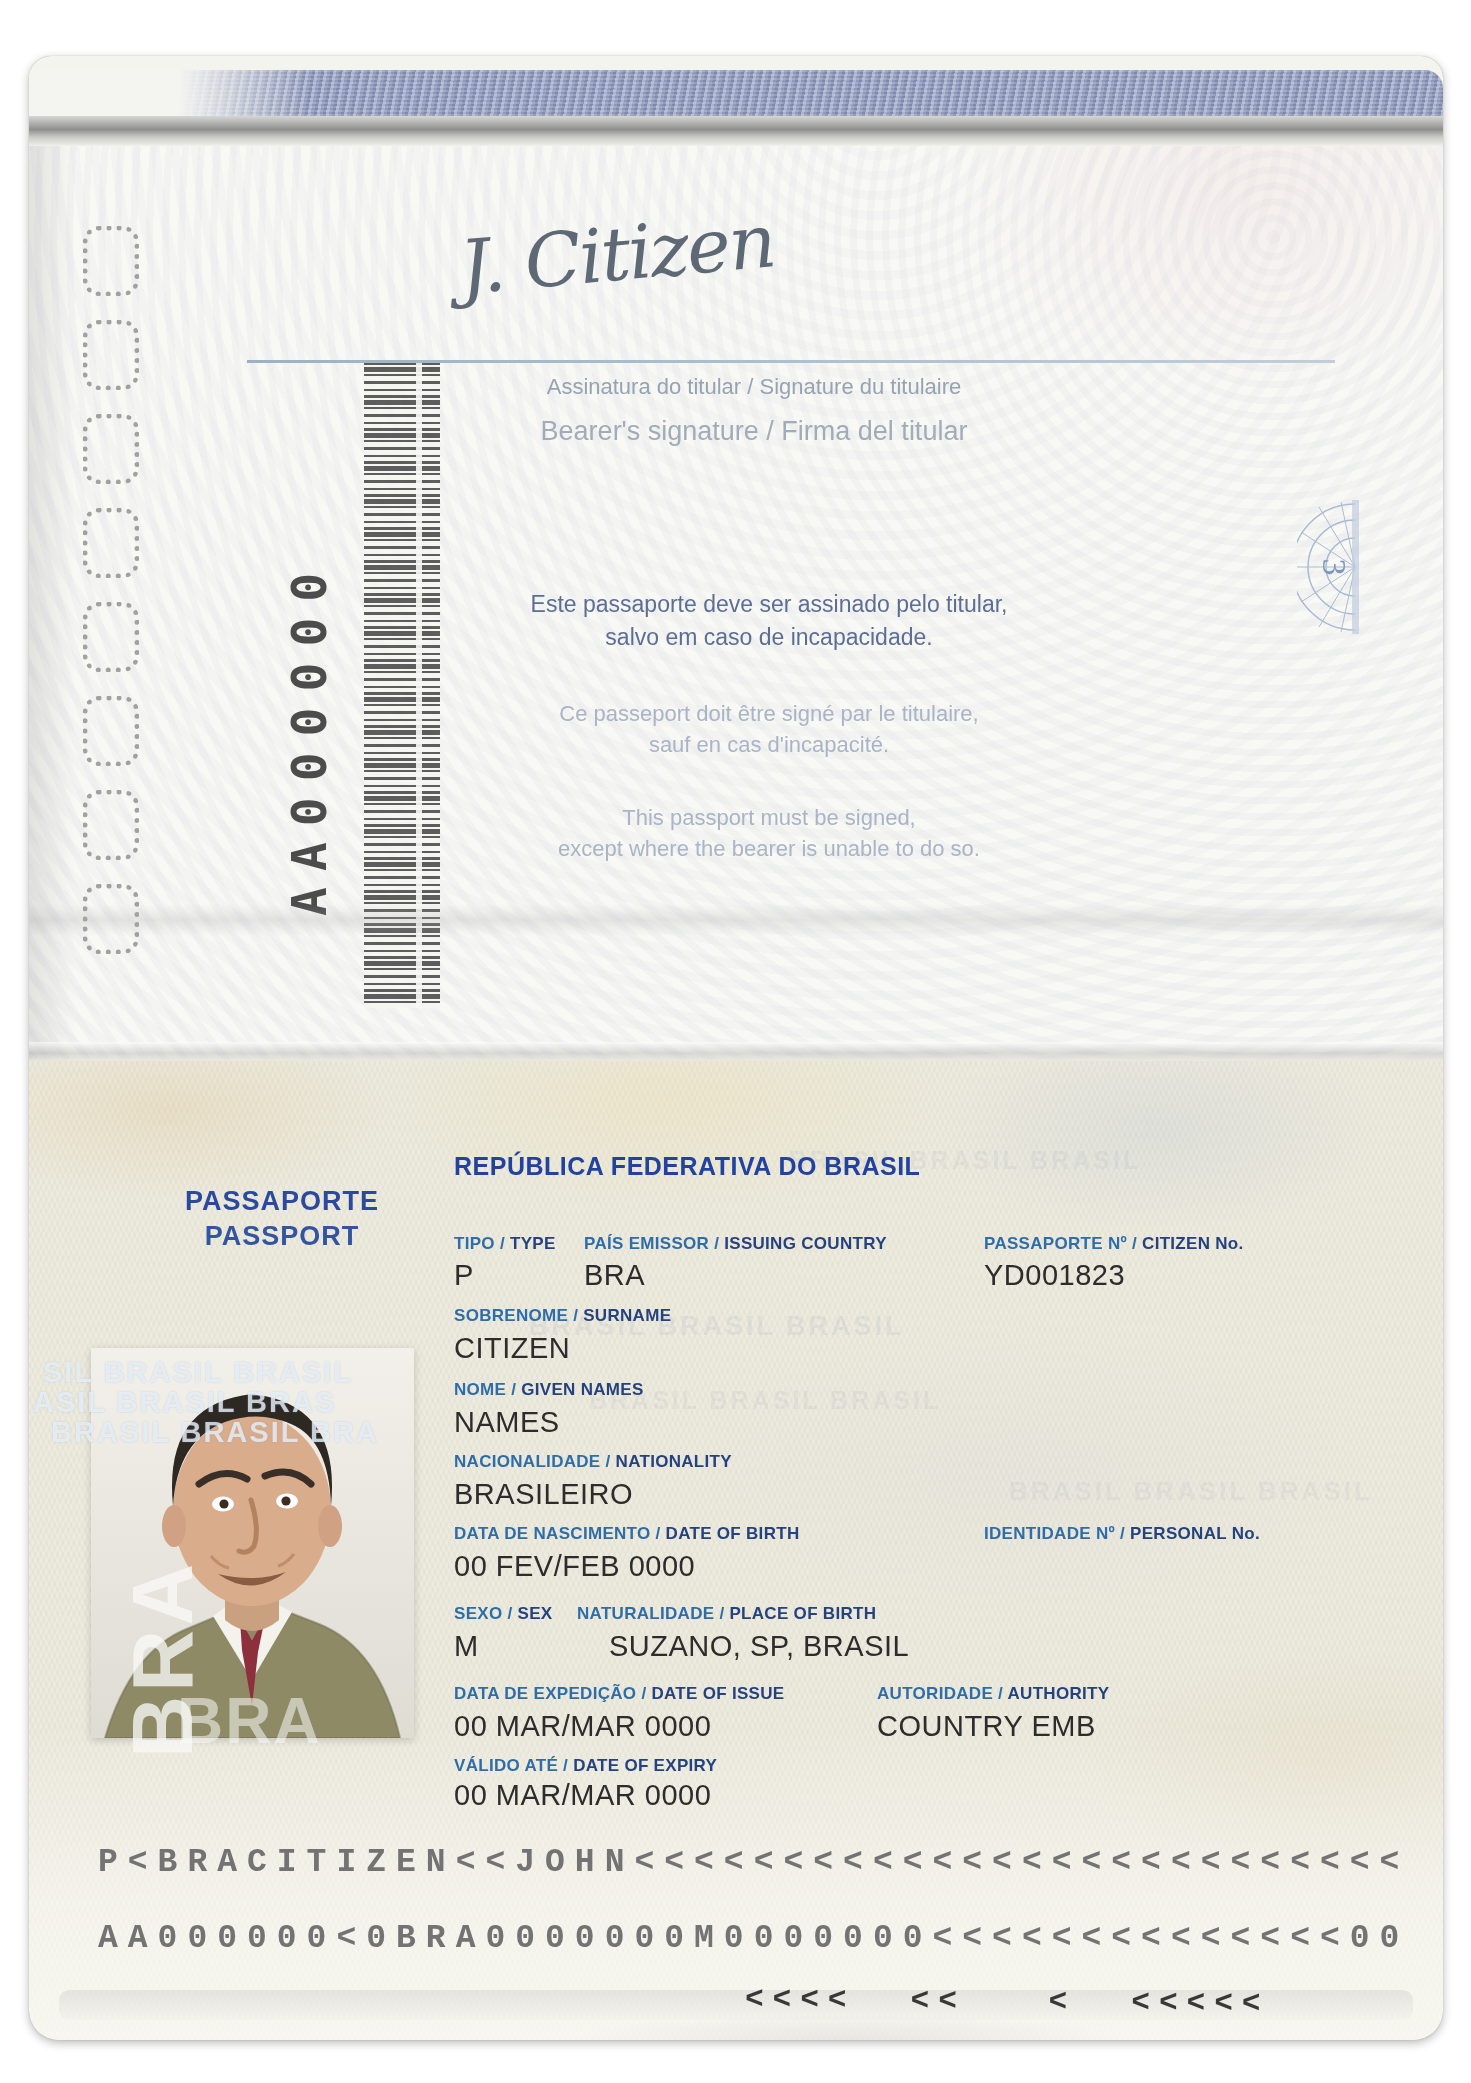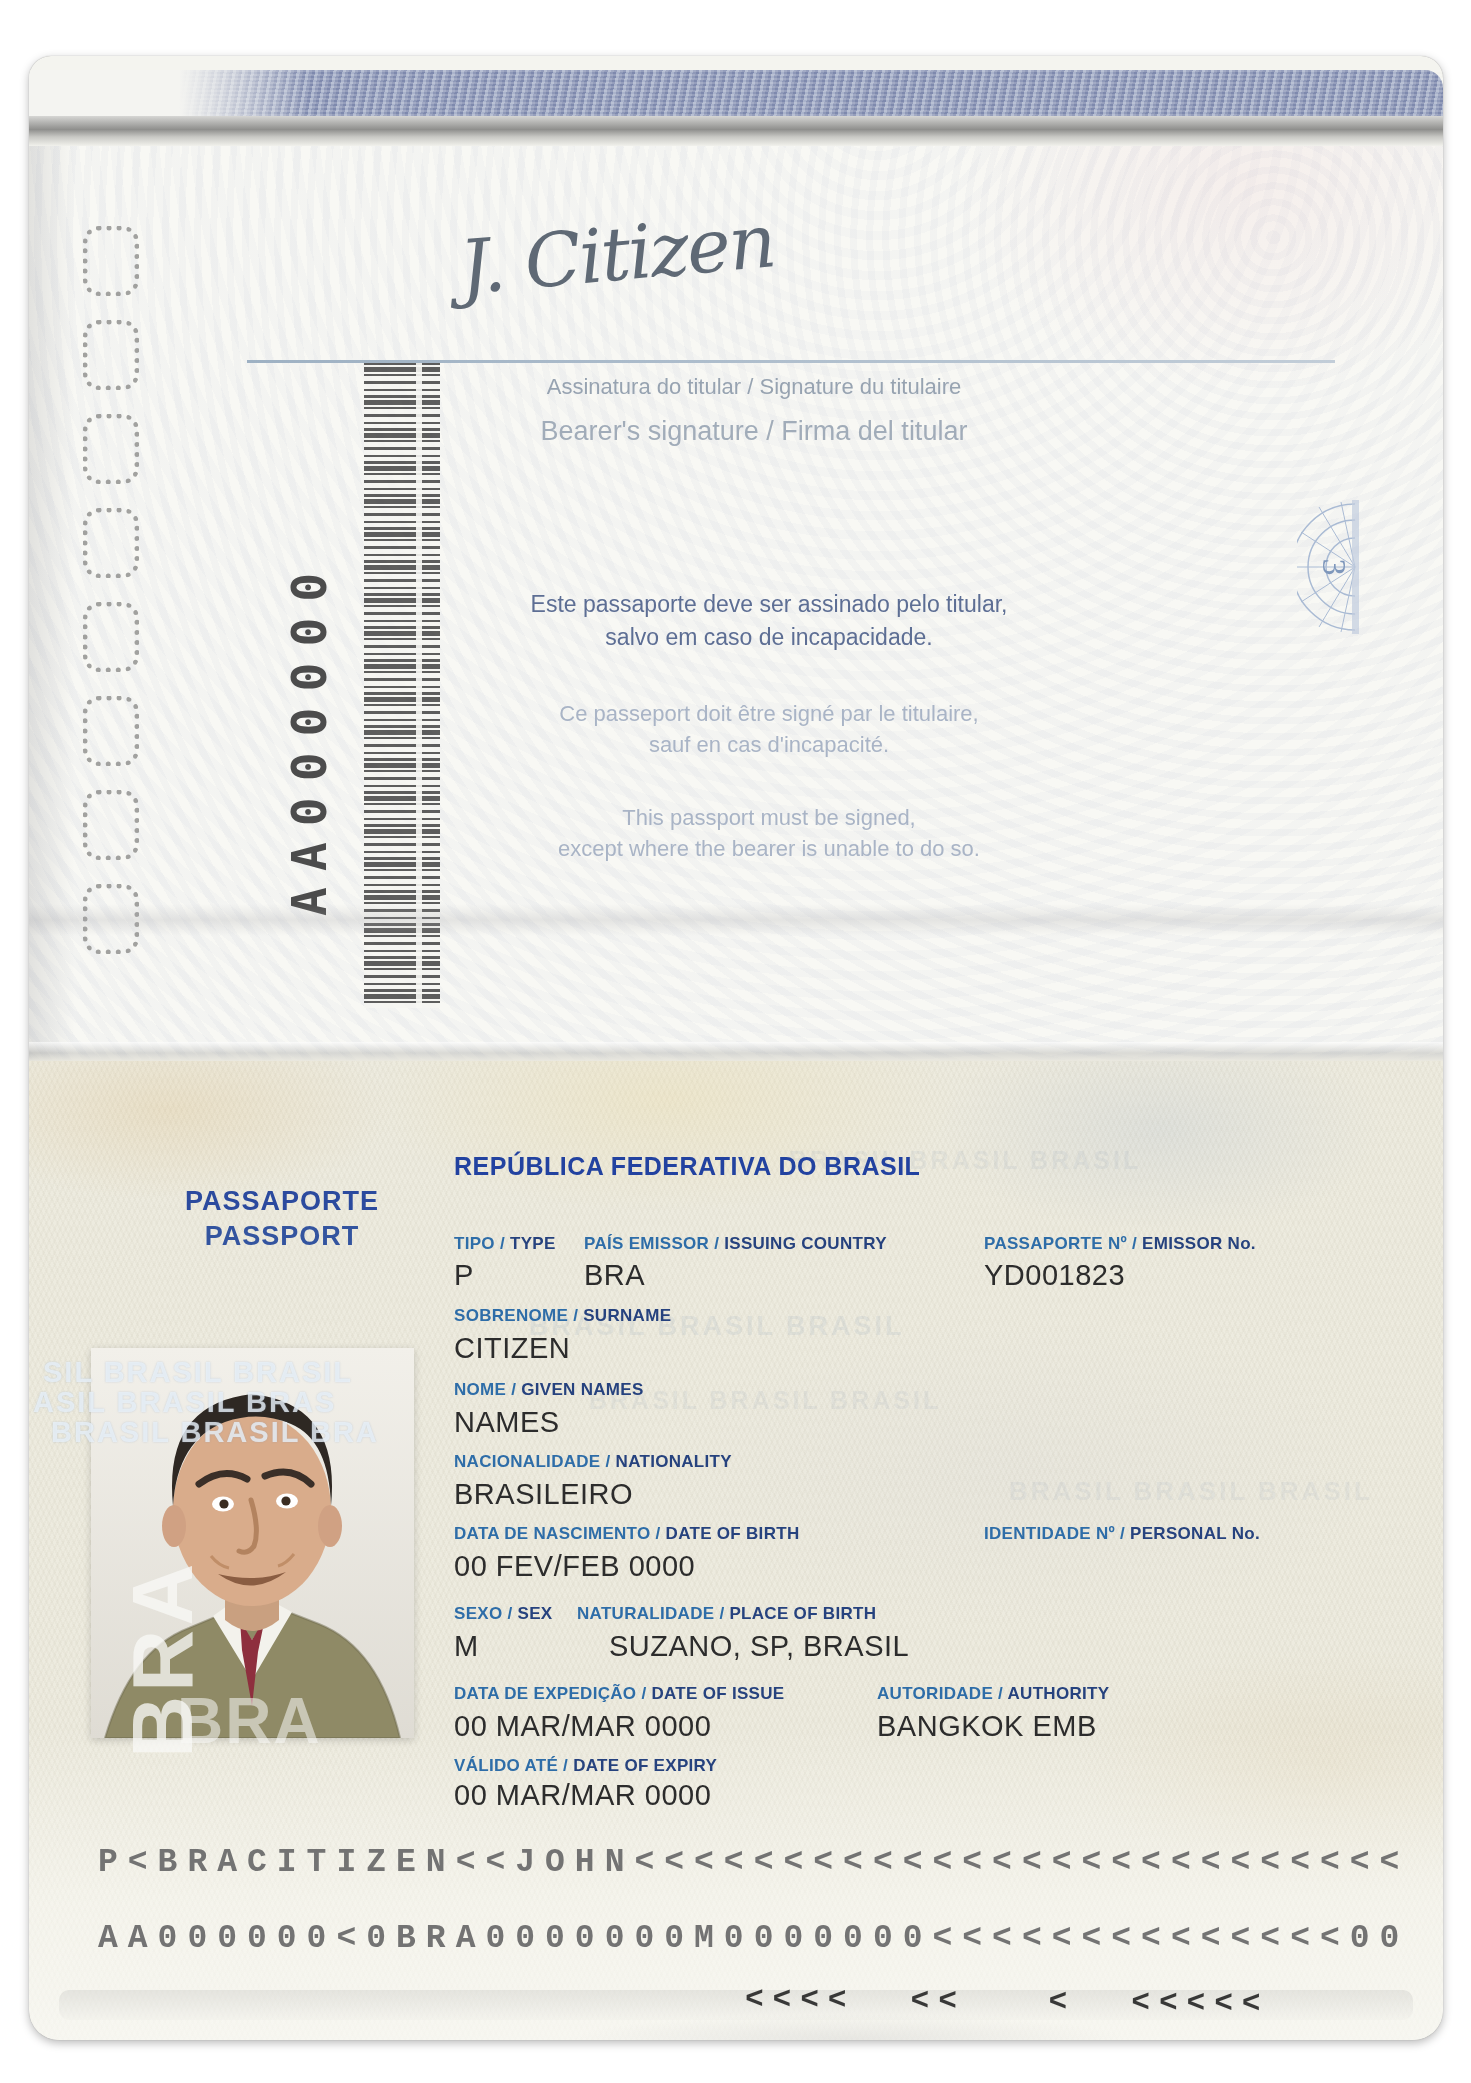--- a/index.html
+++ b/index.html
@@ -232,21 +232,21 @@
   <div class="wm-bra-vert">BRA</div>
   <div class="wm-bra-ghost">BRA</div>
 
   <div class="fld" style="left:425px;top:1178px;">
     <span class="pt">TIPO</span><span class="sep"> / </span><span class="en">TYPE</span>
   </div>
   <div class="fld" style="left:555px;top:1178px;">
     <span class="pt">PAÍS EMISSOR</span><span class="sep"> / </span><span class="en">ISSUING COUNTRY</span>
   </div>
   <div class="fld" style="left:955px;top:1178px;">
-    <span class="pt">PASSAPORTE Nº</span><span class="sep"> / </span><span class="en">EMISSOR No.</span>
+    <span class="pt">PASSAPORTE Nº</span><span class="sep"> / </span><span class="en">CITIZEN No.</span>
   </div>
   <div class="val" style="left:425px;top:1203px;">P</div>
   <div class="val" style="left:555px;top:1203px;">BRA</div>
   <div class="val" style="left:955px;top:1203px;">YD001823</div>
 
   <div class="fld" style="left:425px;top:1250px;">
     <span class="pt">SOBRENOME</span><span class="sep"> / </span><span class="en">SURNAME</span>
   </div>
   <div class="val" style="left:425px;top:1276px;">CITIZEN</div>
 
@@ -278,21 +278,21 @@
   <div class="val" style="left:425px;top:1574px;">M</div>
   <div class="val" style="left:580px;top:1574px;">SUZANO, SP, BRASIL</div>
 
   <div class="fld" style="left:425px;top:1628px;">
     <span class="pt">DATA DE EXPEDIÇÃO</span><span class="sep"> / </span><span class="en">DATE OF ISSUE</span>
   </div>
   <div class="fld" style="left:848px;top:1628px;">
     <span class="pt">AUTORIDADE</span><span class="sep"> / </span><span class="en">AUTHORITY</span>
   </div>
   <div class="val" style="left:425px;top:1654px;">00 MAR/MAR 0000</div>
-  <div class="val" style="left:848px;top:1654px;">BANGKOK EMB</div>
+  <div class="val" style="left:848px;top:1654px;">COUNTRY EMB</div>
 
   <div class="fld" style="left:425px;top:1700px;">
     <span class="pt">VÁLIDO ATÉ</span><span class="sep"> / </span><span class="en">DATE OF EXPIRY</span>
   </div>
   <div class="val" style="left:425px;top:1723px;">00 MAR/MAR 0000</div>
 
   <div class="mrz l1">P&lt;BRACITIZEN&lt;&lt;JOHN&lt;&lt;&lt;&lt;&lt;&lt;&lt;&lt;&lt;&lt;&lt;&lt;&lt;&lt;&lt;&lt;&lt;&lt;&lt;&lt;&lt;&lt;&lt;&lt;&lt;&lt;</div>
   <div class="mrz l2">AA000000&lt;0BRA0000000M0000000&lt;&lt;&lt;&lt;&lt;&lt;&lt;&lt;&lt;&lt;&lt;&lt;&lt;&lt;00</div>
   <div class="smear"></div>
   <div class="smear2"></div>

